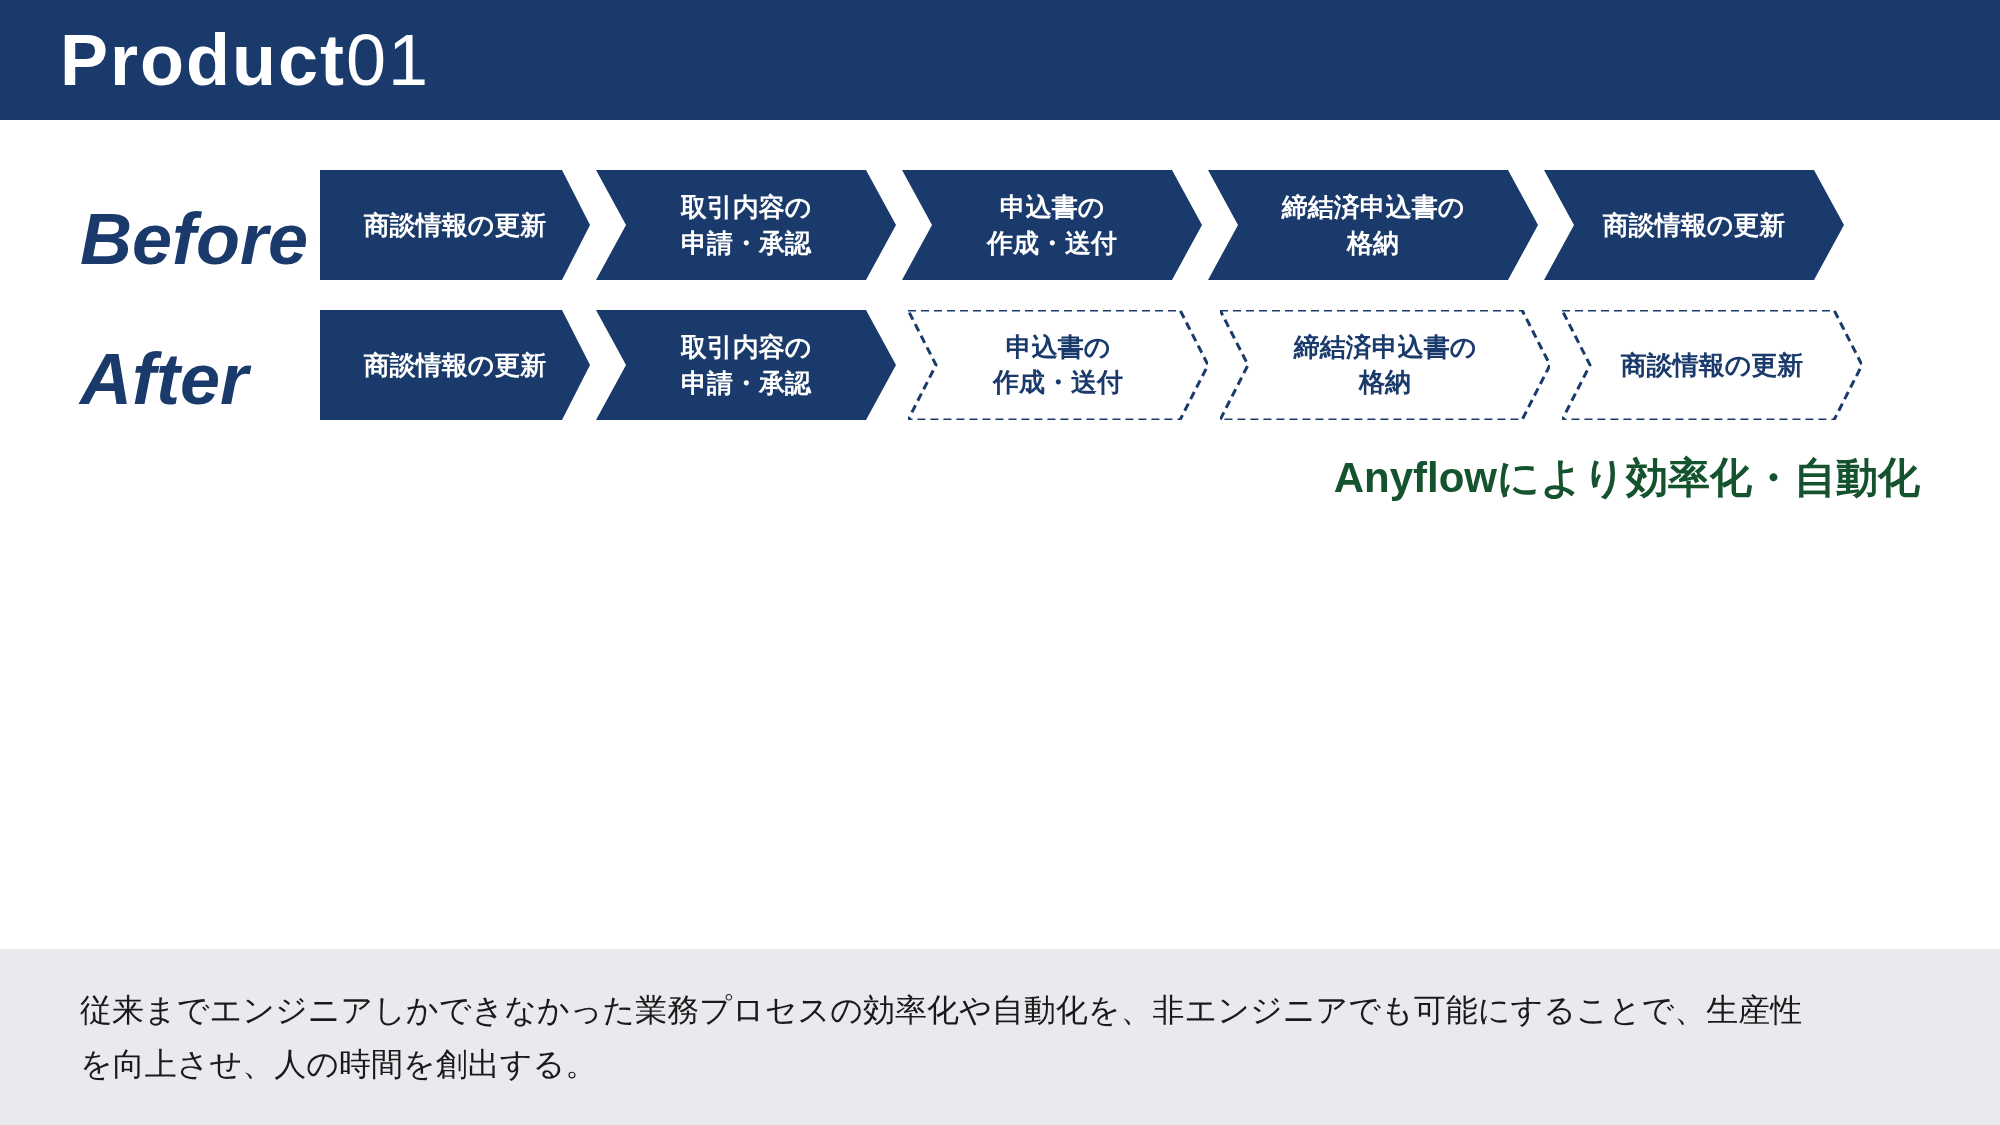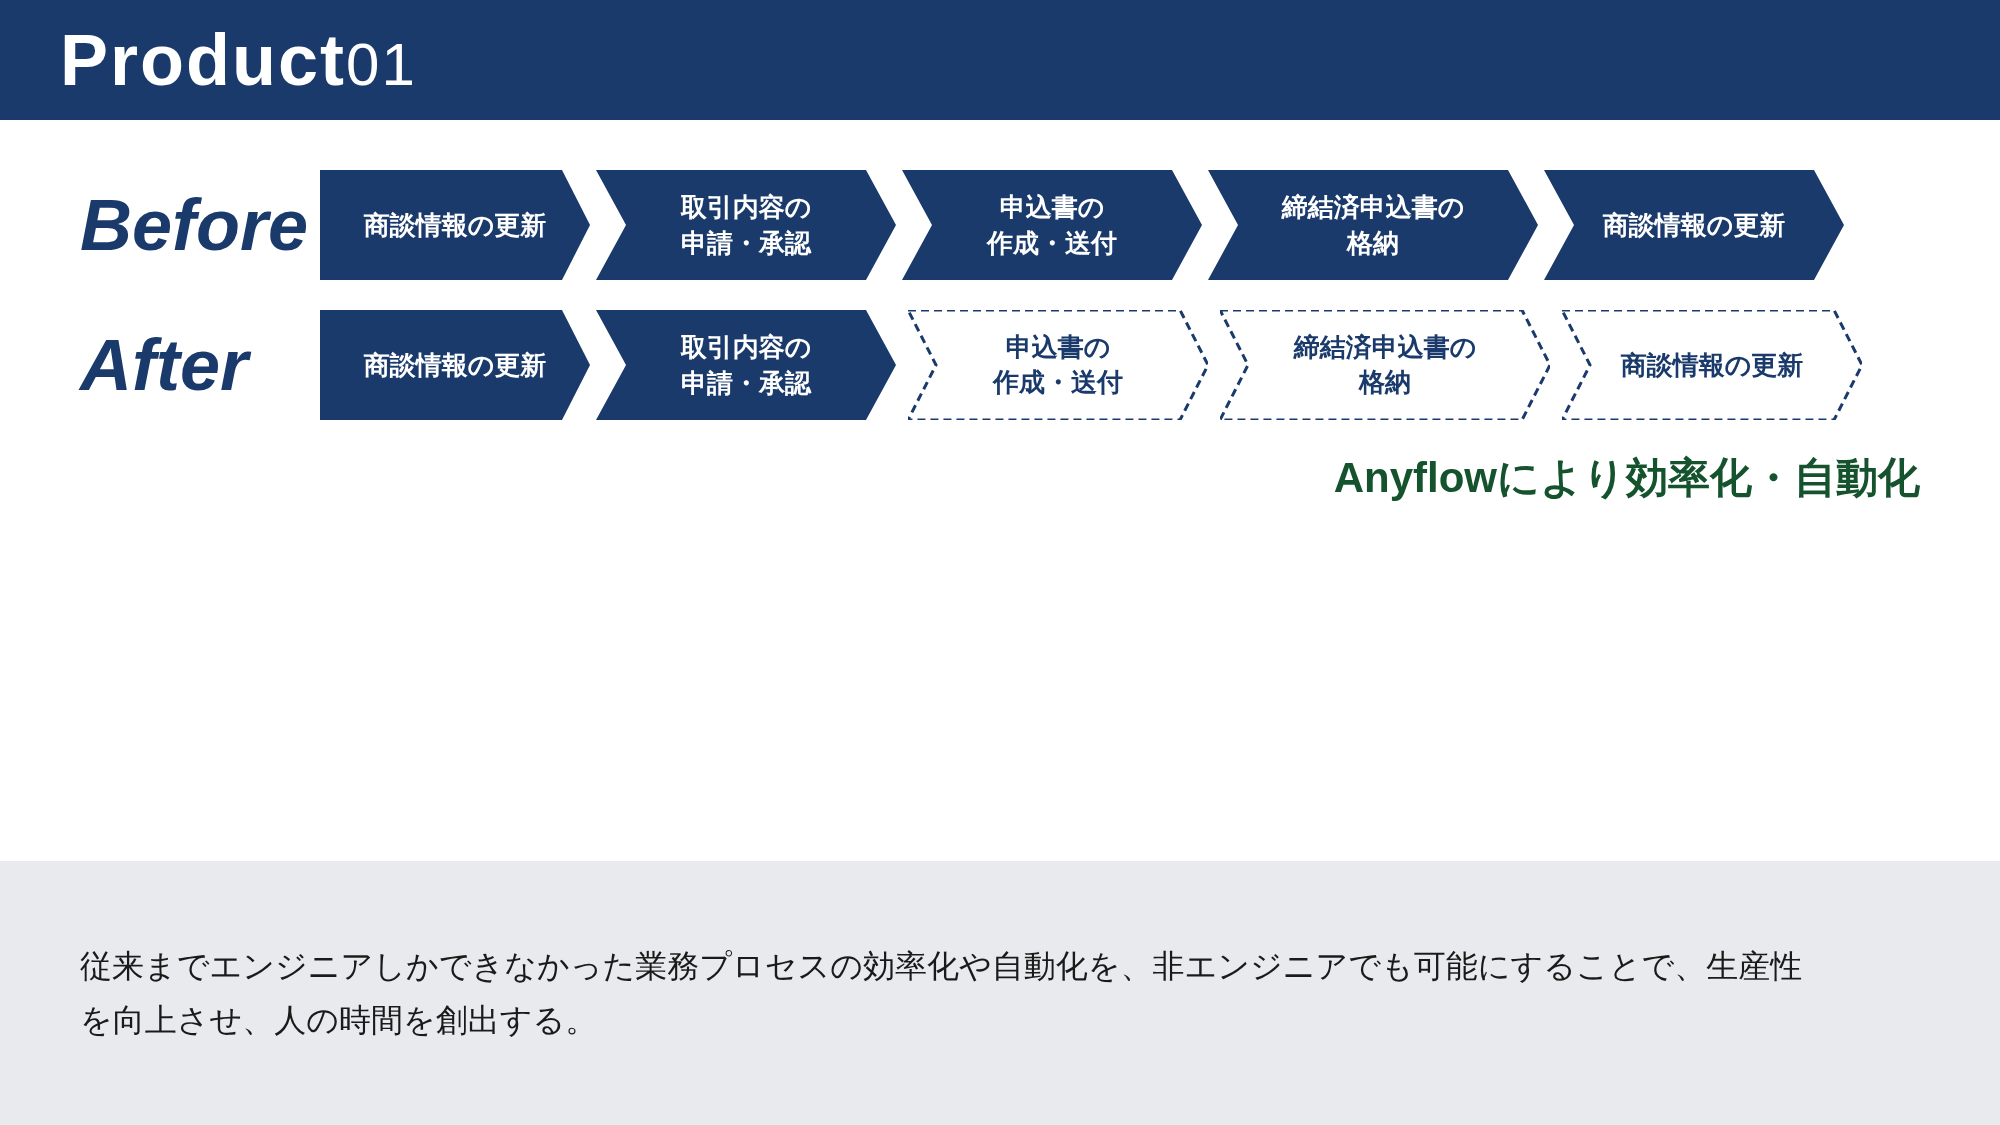--- a/index.html
+++ b/index.html
@@ -24,41 +24,41 @@
 
     .header-title {
       color: #ffffff;
       font-size: 72px;
       font-weight: 700;
       letter-spacing: 2px;
     }
 
     .header-title .thin {
       font-weight: 300;
-      font-size: 60px;
+      font-size: 72px;
     }
 
     
     .main-content {
       background: #ffffff;
       padding: 50px 80px 40px 80px;
     }
 
     
     .page-subtitle {
       color: #1a3a6b;
       font-size: 64px;
       font-weight: 700;
       margin-bottom: 60px;
       letter-spacing: 2px;
     }
 
     .flow-row {
       display: flex;
-      align-items: center;
+      align-items: flex-end;
       margin-bottom: 30px;
       gap: 0;
     }
 
     .flow-label {
       color: #1a3a6b;
       font-size: 72px;
       font-weight: 700;
       width: 240px;
       flex-shrink: 0;
@@ -128,21 +128,21 @@
       margin-bottom: 10px;
     }
 
     
     .bottom-section {
       background: #e8eaed;
       position: absolute;
       bottom: 0;
       left: 0;
       width: 100%;
-      height: 264px;
+      height: 176px;
       display: flex;
       align-items: center;
       padding: 0 80px;
     }
 
     .bottom-text {
       color: #1a1a1a;
       font-size: 32px;
       line-height: 1.7;
     }

